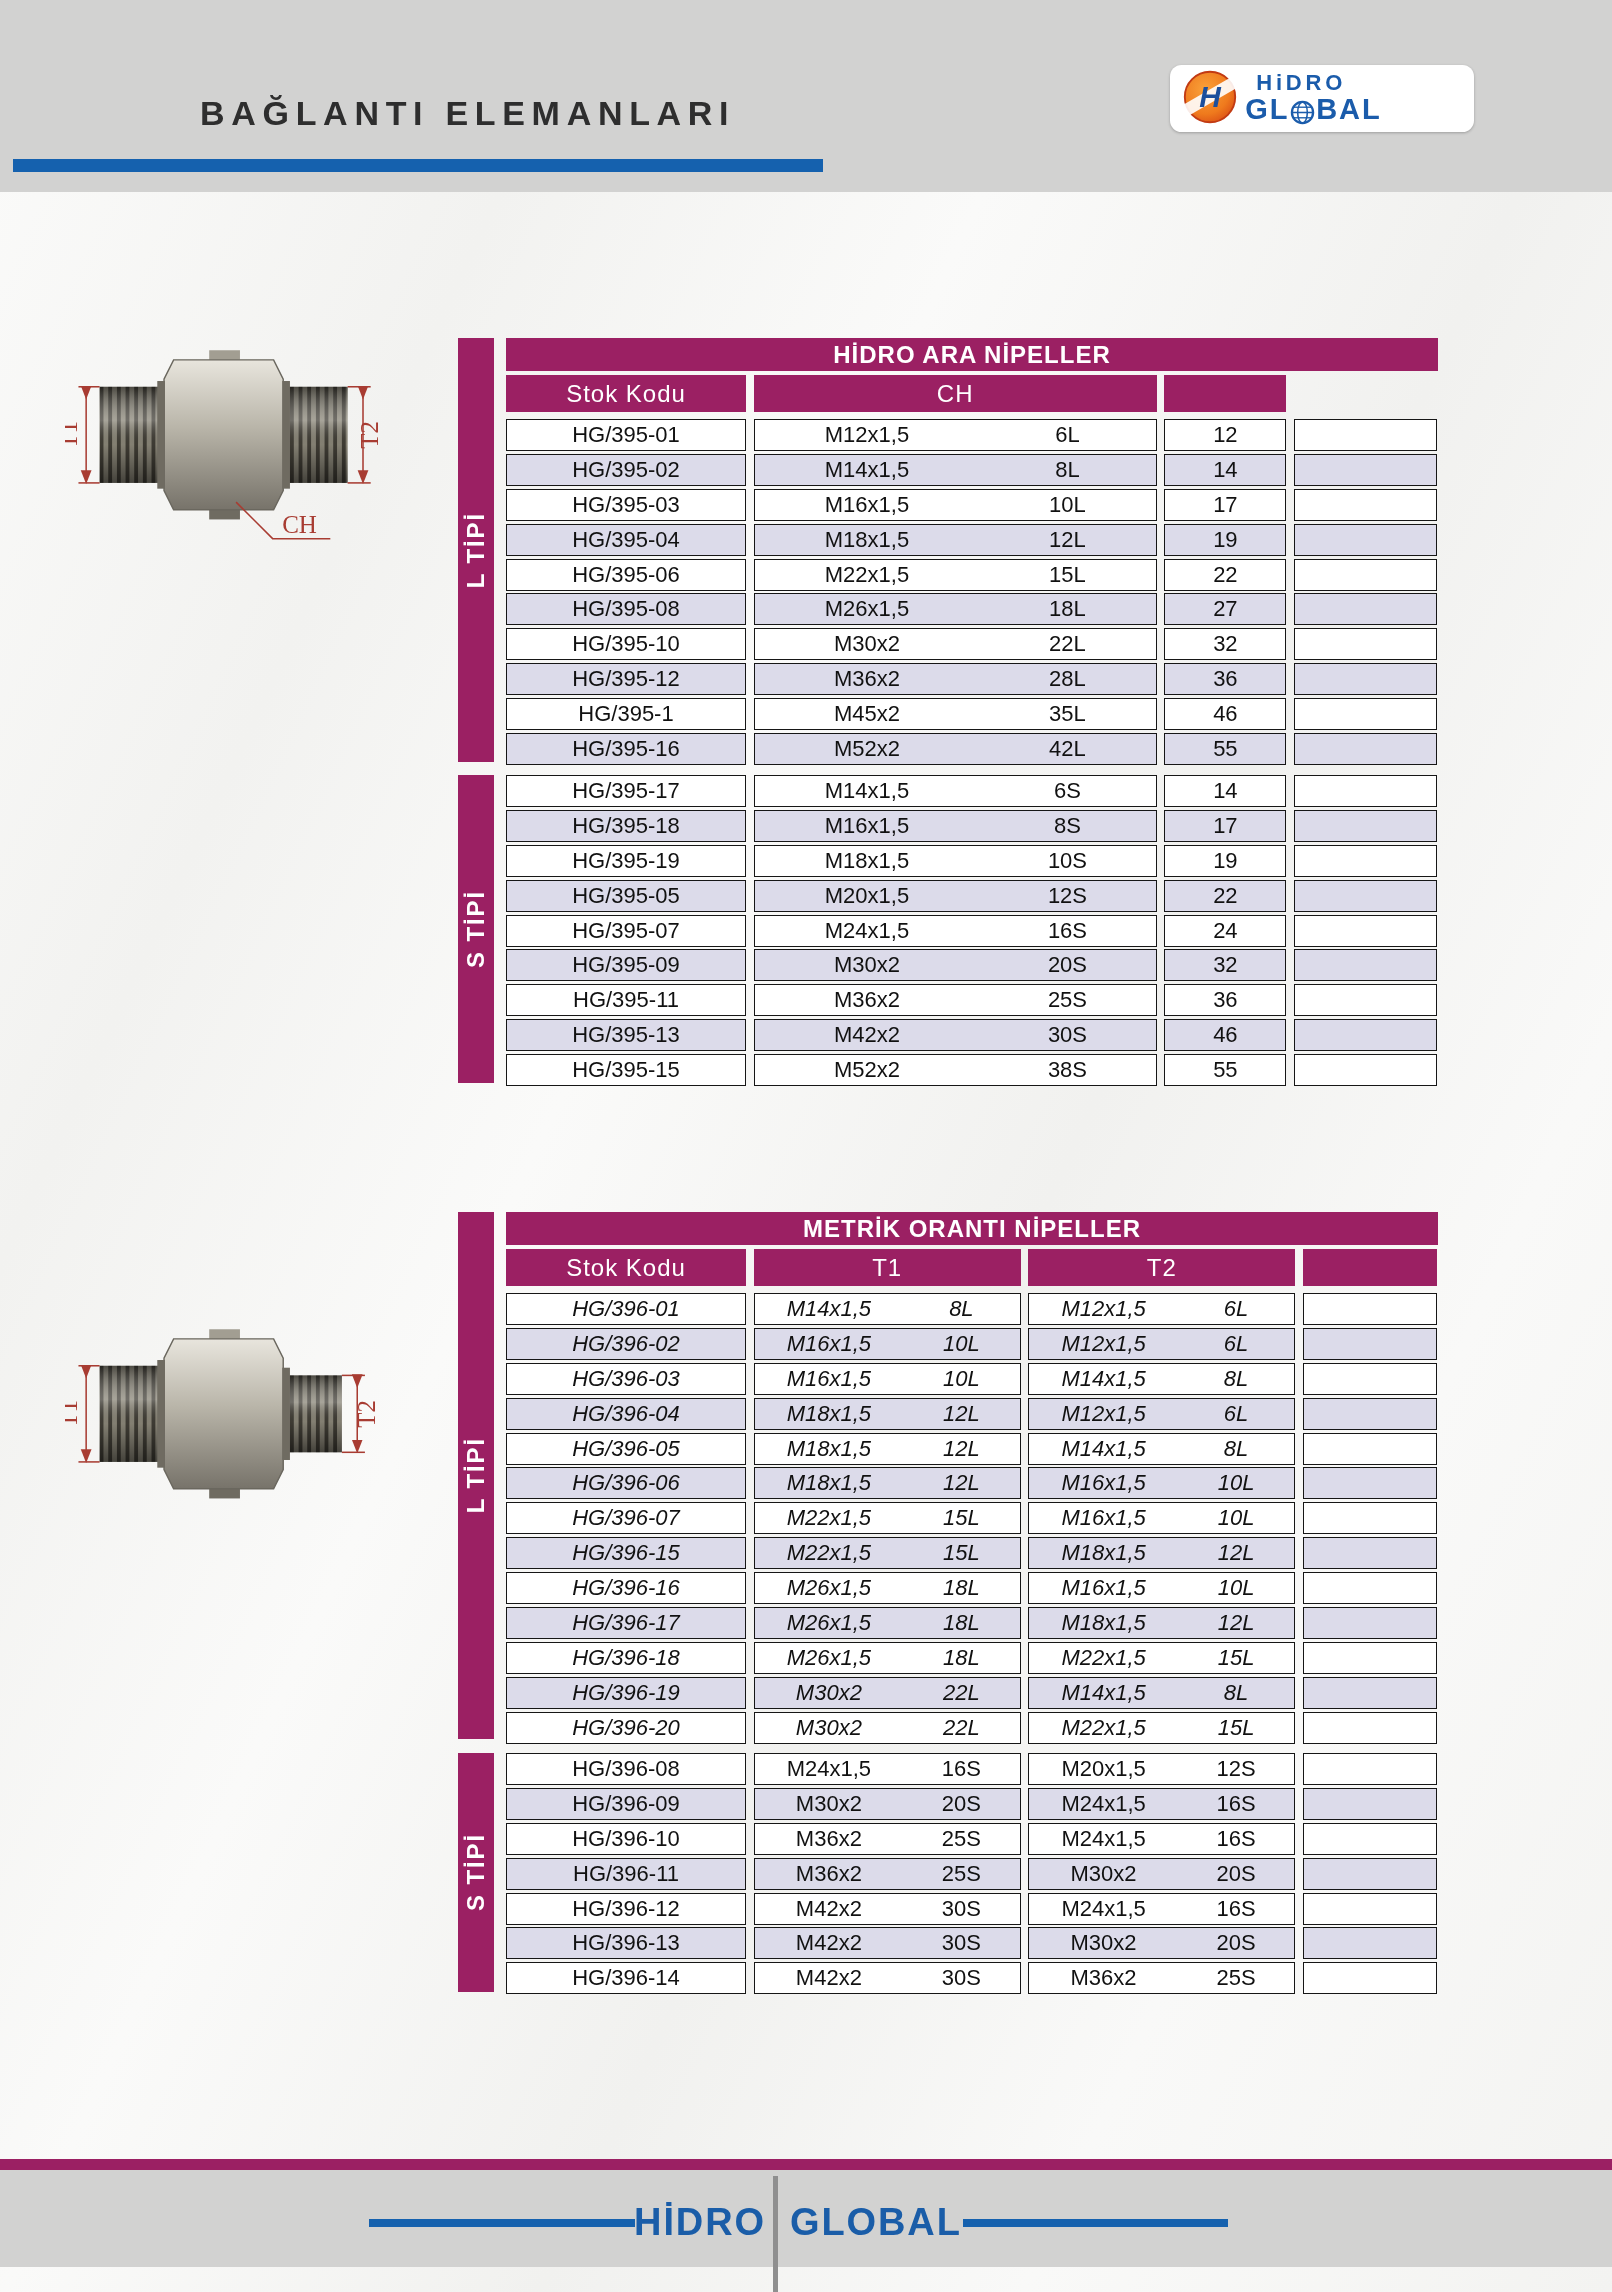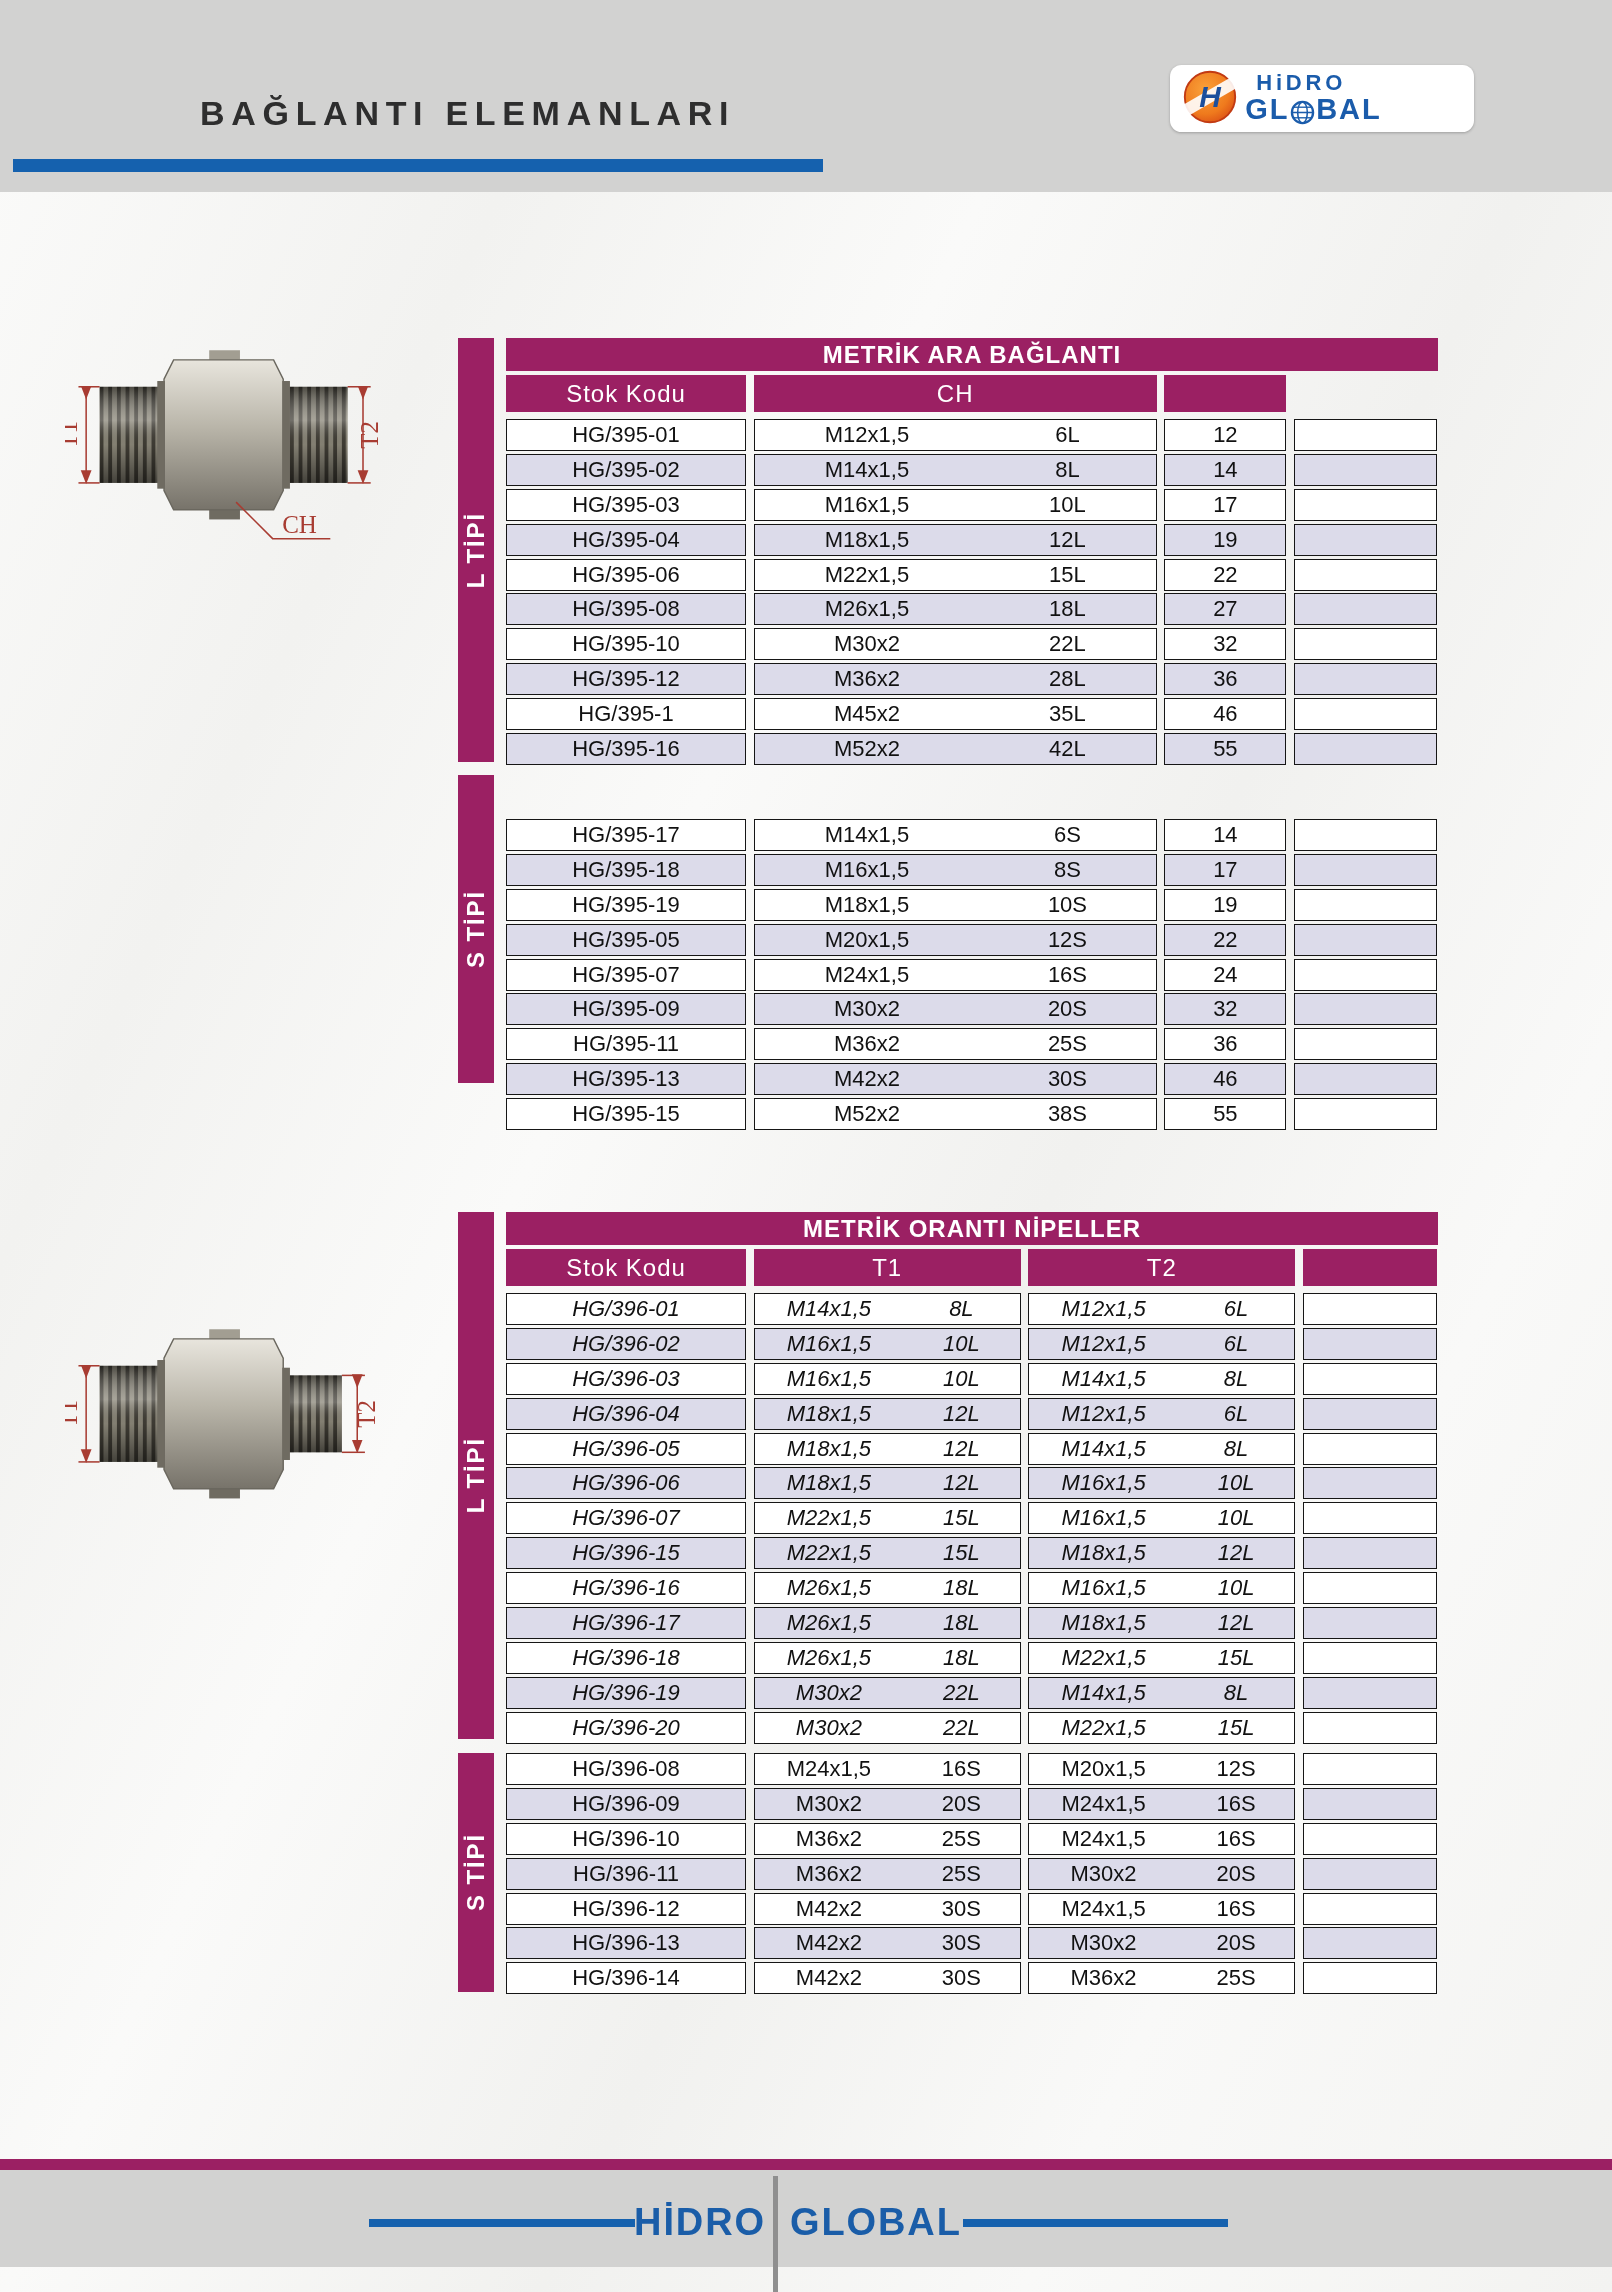--- a/index.html
+++ b/index.html
@@ -180,21 +180,21 @@
       <g stroke="#A83C32" stroke-width="1.6" fill="none">
         <line x1="288" y1="96" x2="312" y2="96"></line>
           <line x1="288" y1="176" x2="312" y2="176"></line>
         <line x1="304" y1="102" x2="304" y2="170" marker-start="url(#arr)" marker-end="url(#arr)"></line>
       </g>
       <text x="322" y="136" fill="#A83C32" font-size="26" font-family="Liberation Serif, serif" text-anchor="middle" transform="rotate(-90 322 136)">T2</text>
     </svg>
   </div>
 
   <section class="ftable t1k" id="table1">
-    <div class="title-bar">METRİK ARA BAĞLANTI</div>
+    <div class="title-bar">HİDRO ARA NİPELLER</div>
     <div class="head-row t1g">
       <div class="hcell">Stok Kodu</div>
       <div class="hcell">CH</div>
       <div class="hcell"></div>
     </div>
   <div class="sidebar" style="top: 0px; height: 424px;">
         <span class="side-label">L TİPİ</span>
       </div>
       <div class="rows" style="top: 81px;">
         <div class="row">
@@ -284,21 +284,21 @@
             <span>M52x2</span>
             <span>42L</span>
           </div>
           <div class="cell ch">55</div>
           <div class="cell empty"></div>
         </div>
       </div>
       <div class="sidebar" style="top: 437px; height: 308px;">
         <span class="side-label">S TİPİ</span>
       </div>
-      <div class="rows" style="top: 437px; margin-top: 44px;">
+      <div class="rows" style="top: 437px;">
         <div class="row">
           <div class="cell code">HG/395-17</div>
           <div class="cell pair">
             <span>M14x1,5</span>
             <span>6S</span>
           </div>
           <div class="cell ch">14</div>
           <div class="cell empty"></div>
         </div>
         <div class="row">

